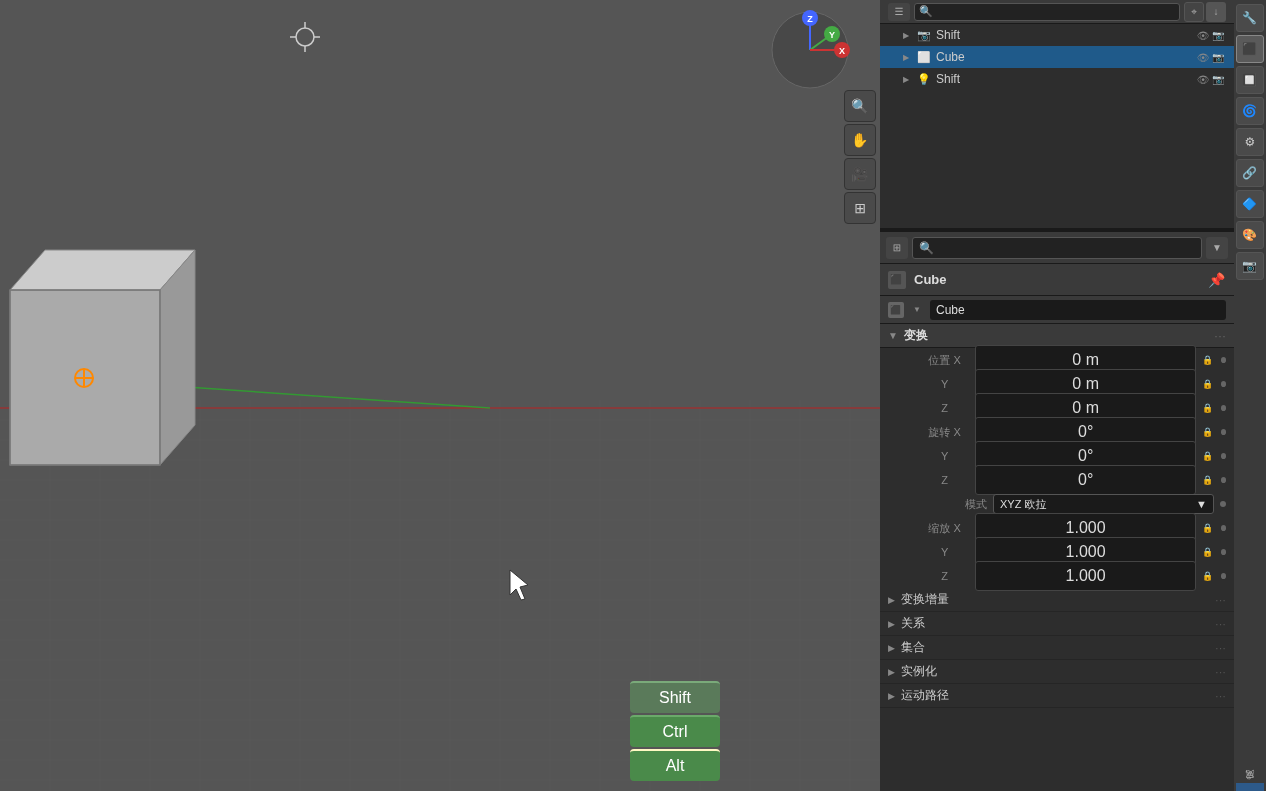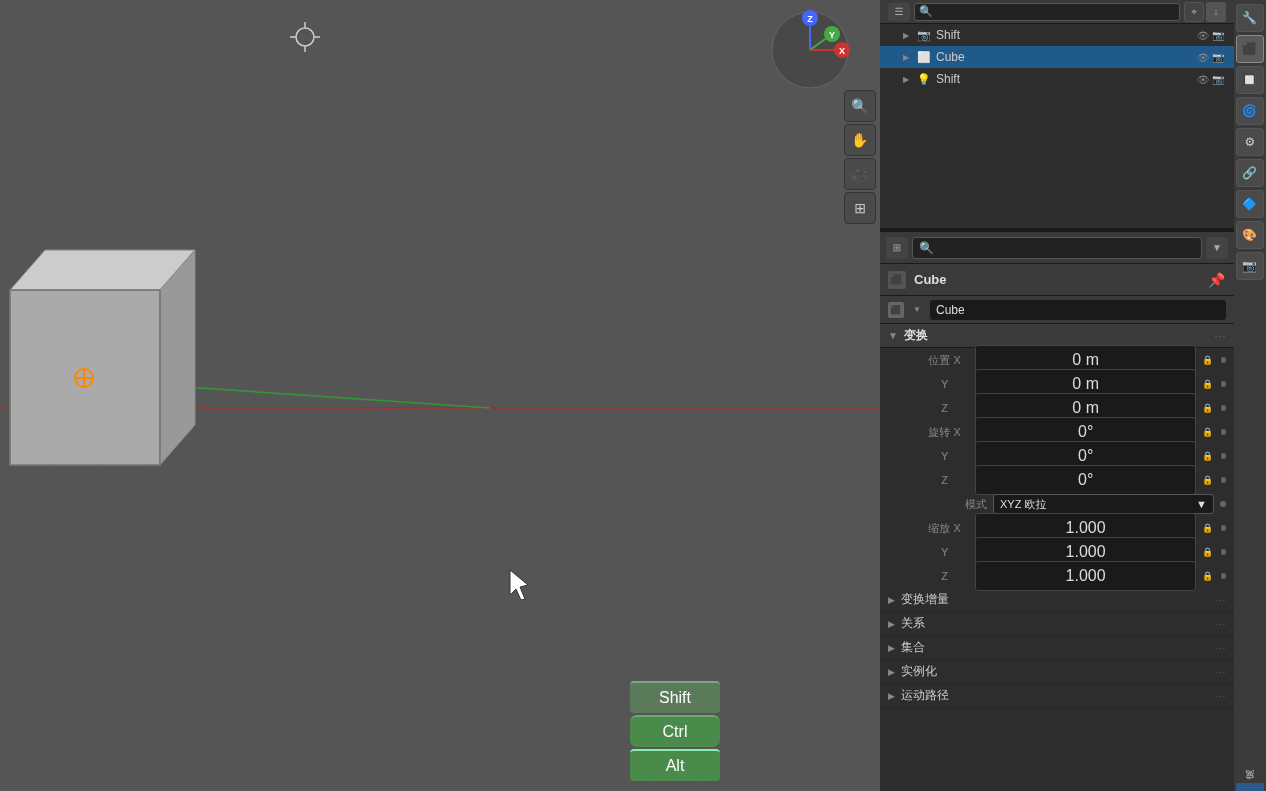--- a/index.html
+++ b/index.html
@@ -74,25 +74,24 @@
       border-radius: 4px;
       color: white;
     }
     .key-shift {
       background: #5a7a5a;
       border-top: 2px solid #7aaa7a;
     }
     .key-ctrl {
       background: #4a8a4a;
       border-top: 2px solid #6aaa6a;
-      border-radius: 7px;
     }
     .key-alt {
       background: #4a8a4a;
-      border-top: 2px solid #86efac;
+      border-top: 2px solid #fef9c3;
     }
 
     
     #right-panel {
       width: 386px;
       height: 791px;
       display: flex;
       flex-direction: row;
     }
 

